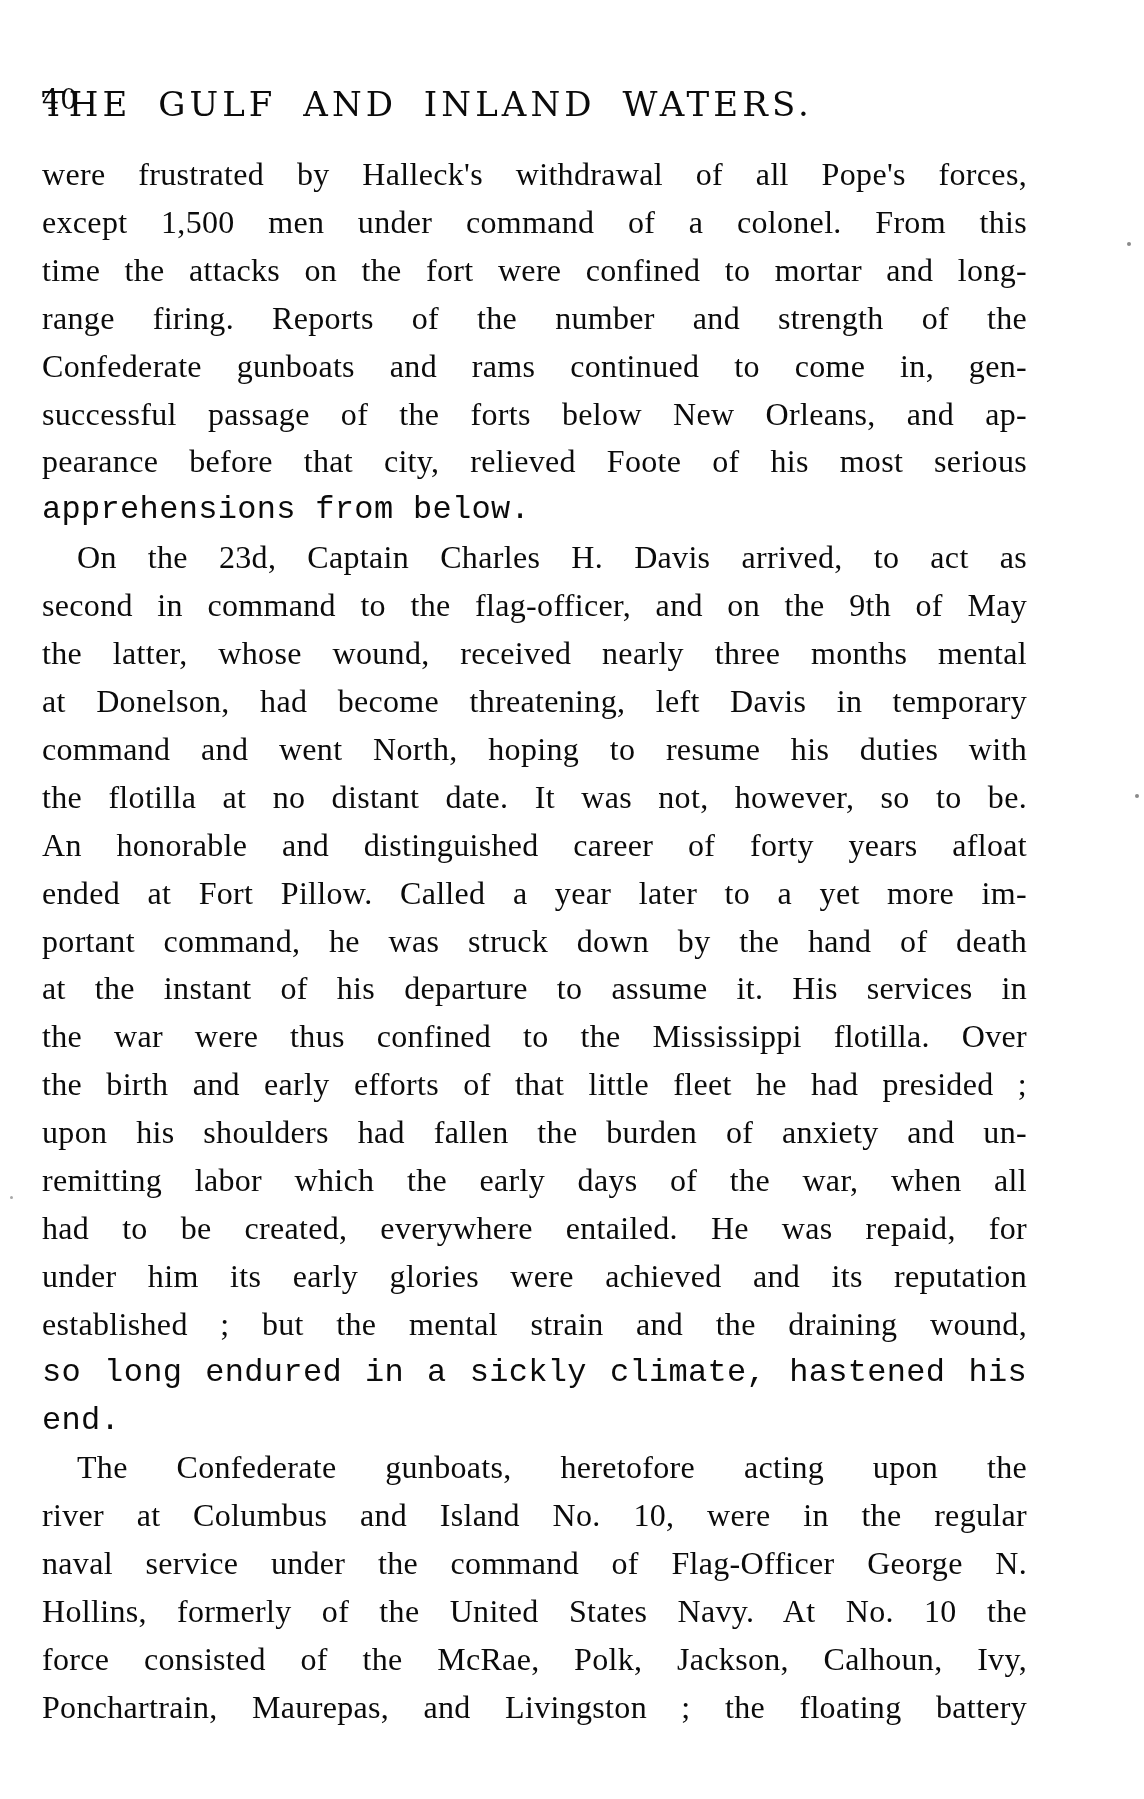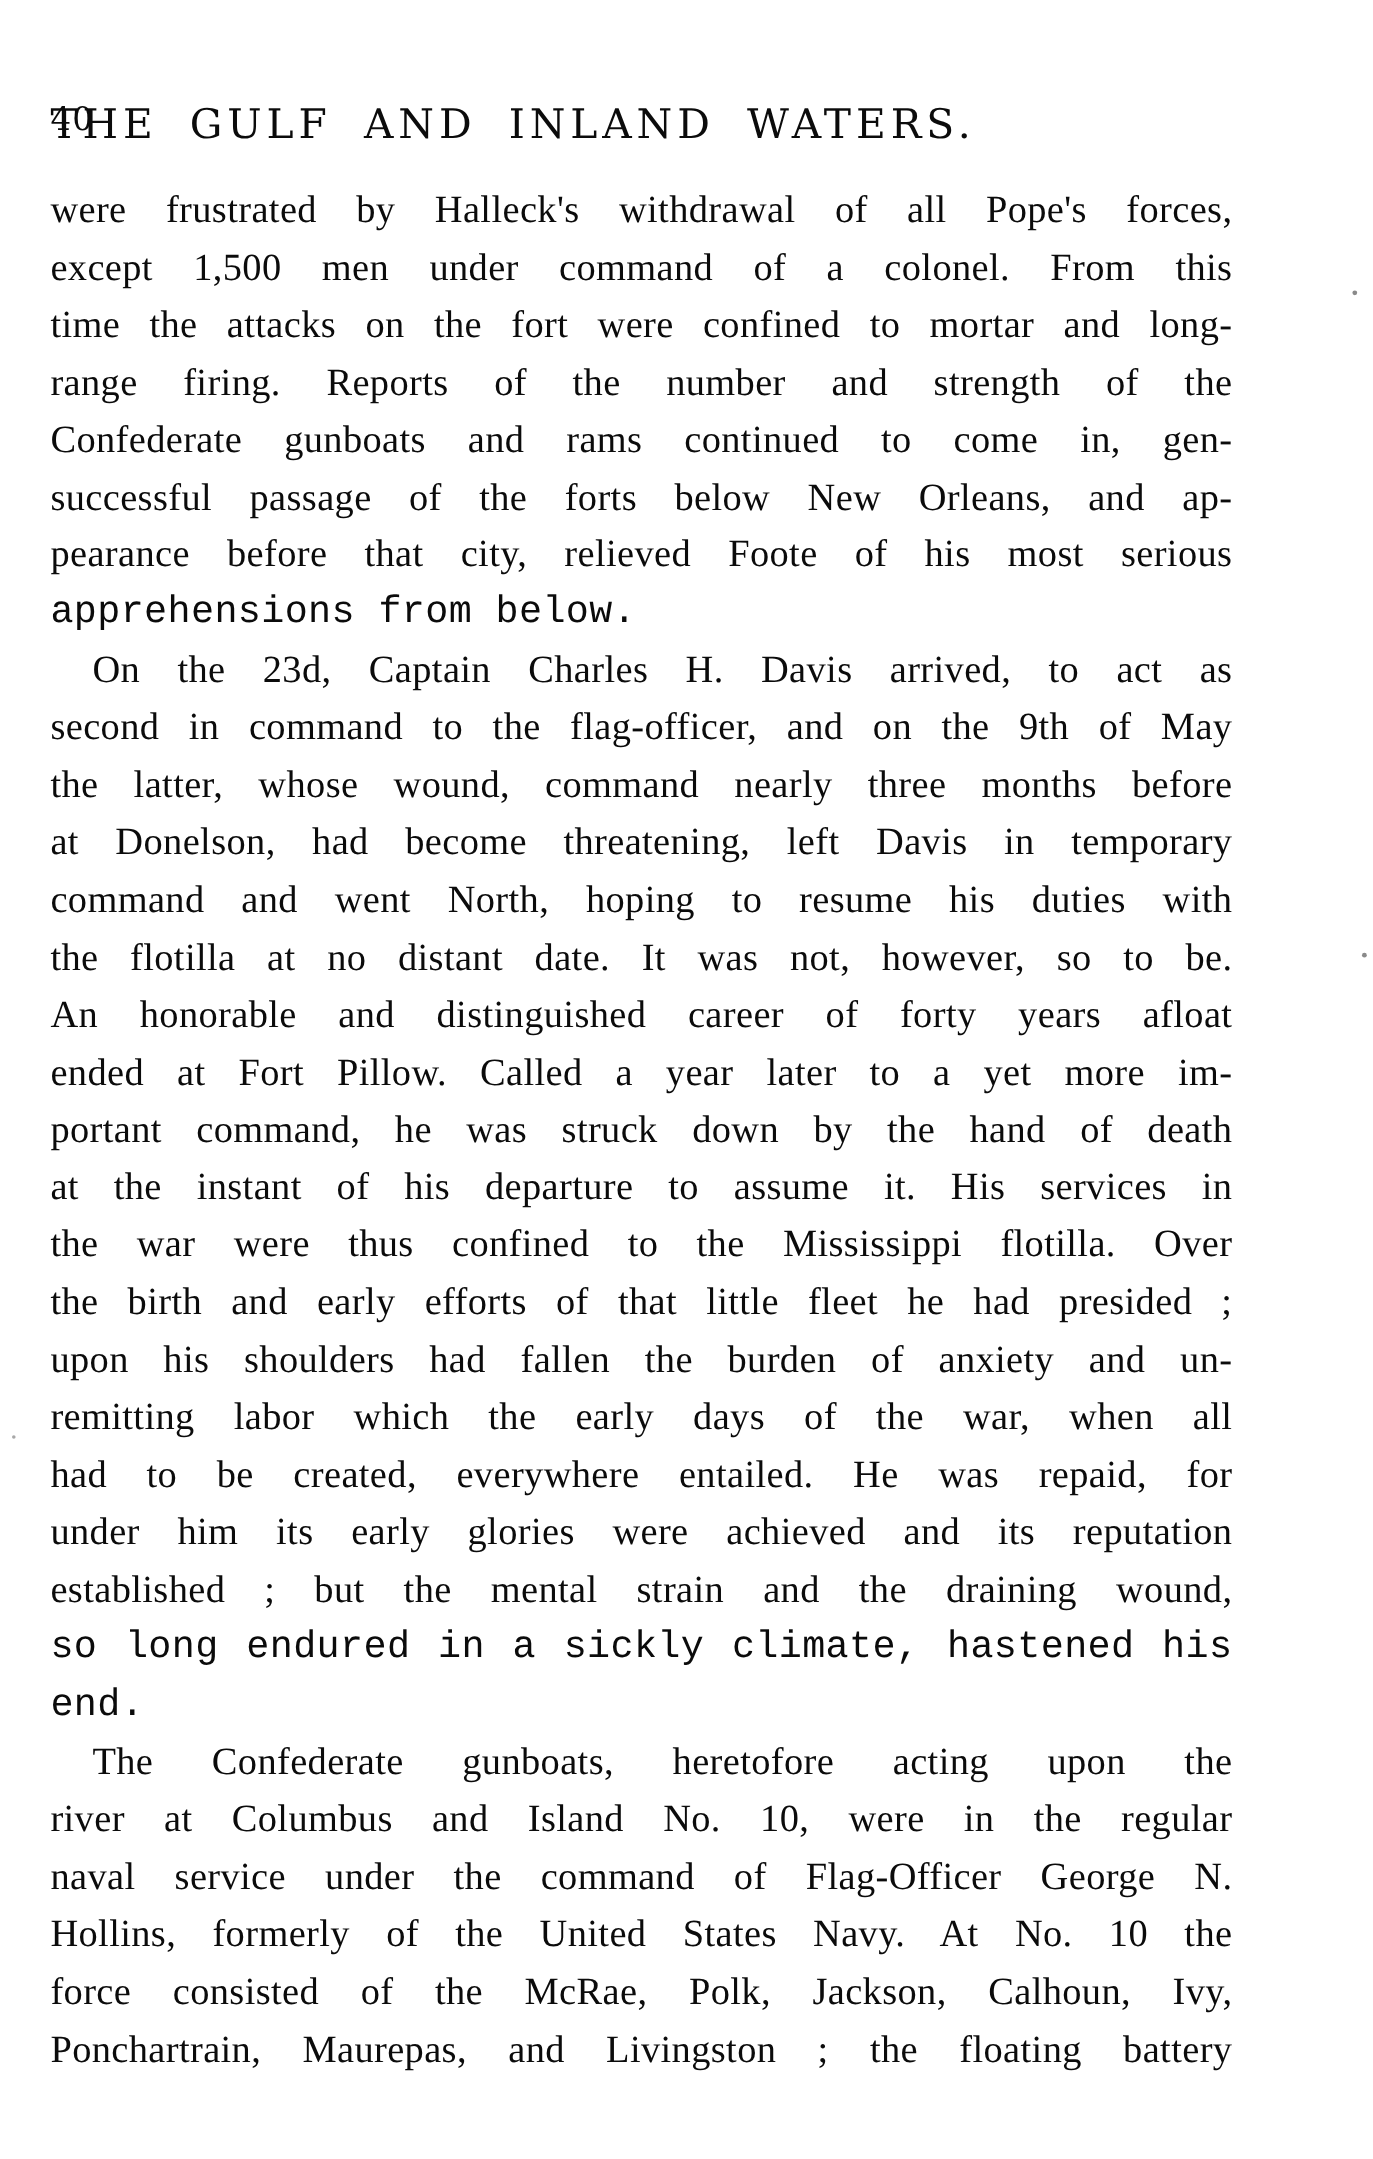--- a/index.html
+++ b/index.html
@@ -82,21 +82,21 @@
       <div class="line">were frustrated by Halleck's withdrawal of all Pope's forces,</div>
       <div class="line">except 1,500 men under command of a colonel. From this</div>
       <div class="line">time the attacks on the fort were confined to mortar and long-</div>
       <div class="line">range firing. Reports of the number and strength of the</div>
       <div class="line">Confederate gunboats and rams continued to come in, gen-</div>
       <div class="line">successful passage of the forts below New Orleans, and ap-</div>
       <div class="line">pearance before that city, relieved Foote of his most serious</div>
       <div class="line para-end">apprehensions from below.</div>
       <div class="line indent">On the 23d, Captain Charles H. Davis arrived, to act as</div>
       <div class="line">second in command to the flag-officer, and on the 9th of May</div>
-      <div class="line">the latter, whose wound, command nearly three months before</div>
+      <div class="line">the latter, whose wound, received nearly three months mental</div>
       <div class="line">at Donelson, had become threatening, left Davis in temporary</div>
       <div class="line">command and went North, hoping to resume his duties with</div>
       <div class="line">the flotilla at no distant date. It was not, however, so to be.</div>
       <div class="line">An honorable and distinguished career of forty years afloat</div>
       <div class="line">ended at Fort Pillow. Called a year later to a yet more im-</div>
       <div class="line">portant command, he was struck down by the hand of death</div>
       <div class="line">at the instant of his departure to assume it. His services in</div>
       <div class="line">the war were thus confined to the Mississippi flotilla. Over</div>
       <div class="line">the birth and early efforts of that little fleet he had presided ;</div>
       <div class="line">upon his shoulders had fallen the burden of anxiety and un-</div>

